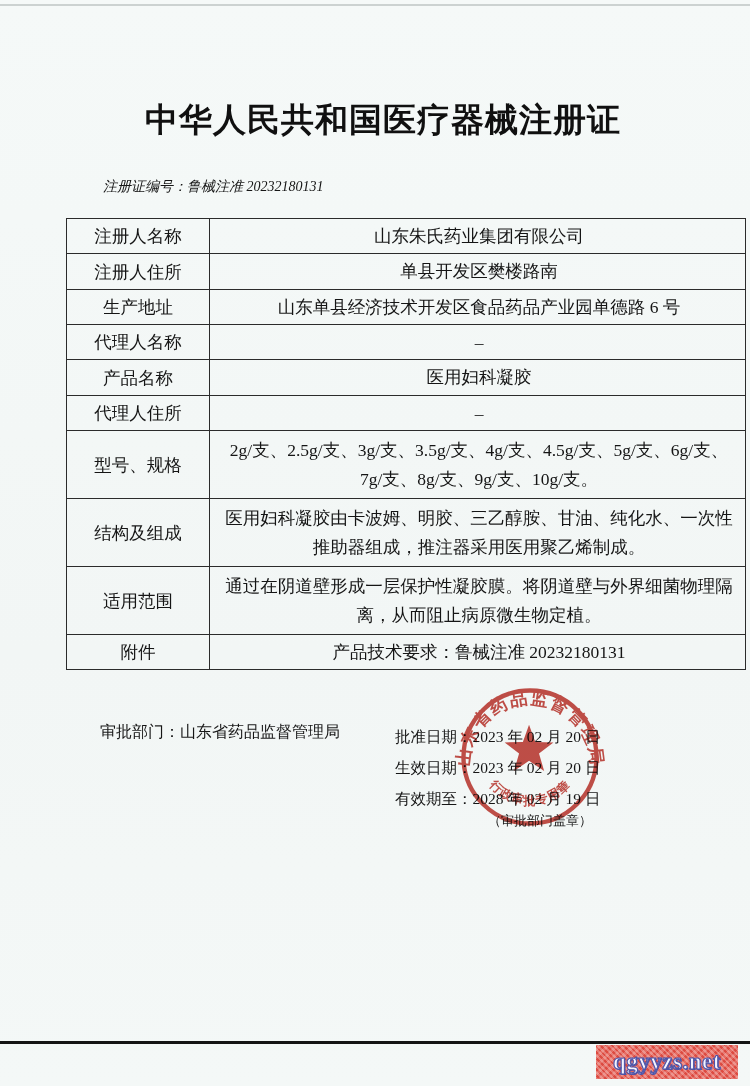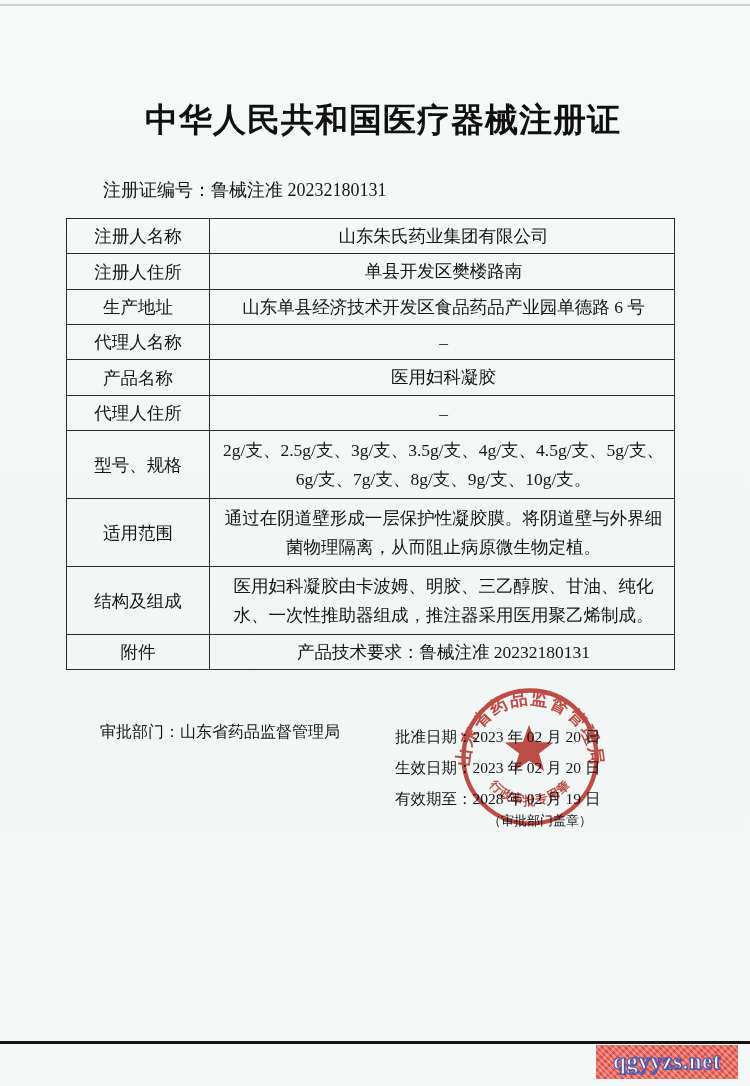--- a/index.html
+++ b/index.html
@@ -9,23 +9,23 @@
     font-family:"Liberation Serif","DejaVu Serif",serif;
     color:#141414;
     overflow:hidden;
   }
   .page{position:relative;width:750px;height:1086px;background:linear-gradient(180deg,#f5f9f8 0%,#f2f6f5 60%,#f4f8f7 100%);}
   .top-edge{position:absolute;top:4px;left:0;width:750px;height:2px;background:#ccd2d1;}
   .title{
     position:absolute;top:90px;left:0;width:750px;margin:8px;
     text-align:center;font-size:33px;font-weight:bold;letter-spacing:1px;color:#101010;
   }
-  .regno{position:absolute;top:178px;left:103px;font-size:18px;color:#161616;}
+  .regno{position:absolute;top:178px;left:103px;font-size:14px;color:#161616;font-style:italic;}
   .cert-table{
-    position:absolute;top:218px;left:66px;width:609px;
+    position:absolute;top:218px;left:66px;width:680px;
     border-collapse:collapse;table-layout:fixed;
     font-size:17.5px;color:#151515;
   }
   .cert-table td{border:1.6px solid #2b2b2b;padding:0;vertical-align:middle;}
   .cert-table td.label-cell{width:142px;text-align:center;height:32px;}
   .cert-table td.value-cell{padding:3px 10px 3px 13px;line-height:1.62;text-align:center;}
   .cert-table tr.tall{height:68px;}
   .cert-table tr{height:33px;}
   .footer-dept{position:absolute;top:722px;left:100px;font-size:16px;color:#161616;text-align:right;}
   .footer-dates{position:absolute;top:721px;left:395px;font-size:15.5px;line-height:31px;color:#161616;}
@@ -83,26 +83,26 @@
         </tr>
         <tr>
           <td class="label-cell">代理人住所</td>
           <td class="value-cell">–</td>
         </tr>
         <tr class="tall">
           <td class="label-cell">型号、规格</td>
           <td class="value-cell">2g/支、2.5g/支、3g/支、3.5g/支、4g/支、4.5g/支、5g/支、6g/支、7g/支、8g/支、9g/支、10g/支。</td>
         </tr>
         <tr class="tall">
+          <td class="label-cell">结构及组成</td>
+          <td class="value-cell">医用妇科凝胶由卡波姆、明胶、三乙醇胺、甘油、纯化水、一次性推助器组成，推注器采用医用聚乙烯制成。</td>
+        </tr>
+        <tr class="tall">
           <td class="label-cell">适用范围</td>
           <td class="value-cell">通过在阴道壁形成一层保护性凝胶膜。将阴道壁与外界细菌物理隔离，从而阻止病原微生物定植。</td>
-        </tr>
-        <tr class="tall">
-          <td class="label-cell">结构及组成</td>
-          <td class="value-cell">医用妇科凝胶由卡波姆、明胶、三乙醇胺、甘油、纯化水、一次性推助器组成，推注器采用医用聚乙烯制成。</td>
         </tr>
         <tr>
           <td class="label-cell">附件</td>
           <td class="value-cell">产品技术要求：鲁械注准 20232180131</td>
         </tr>
       </tbody>
   </table>
 
   <div class="footer-dept">审批部门：山东省药品监督管理局</div>
 

